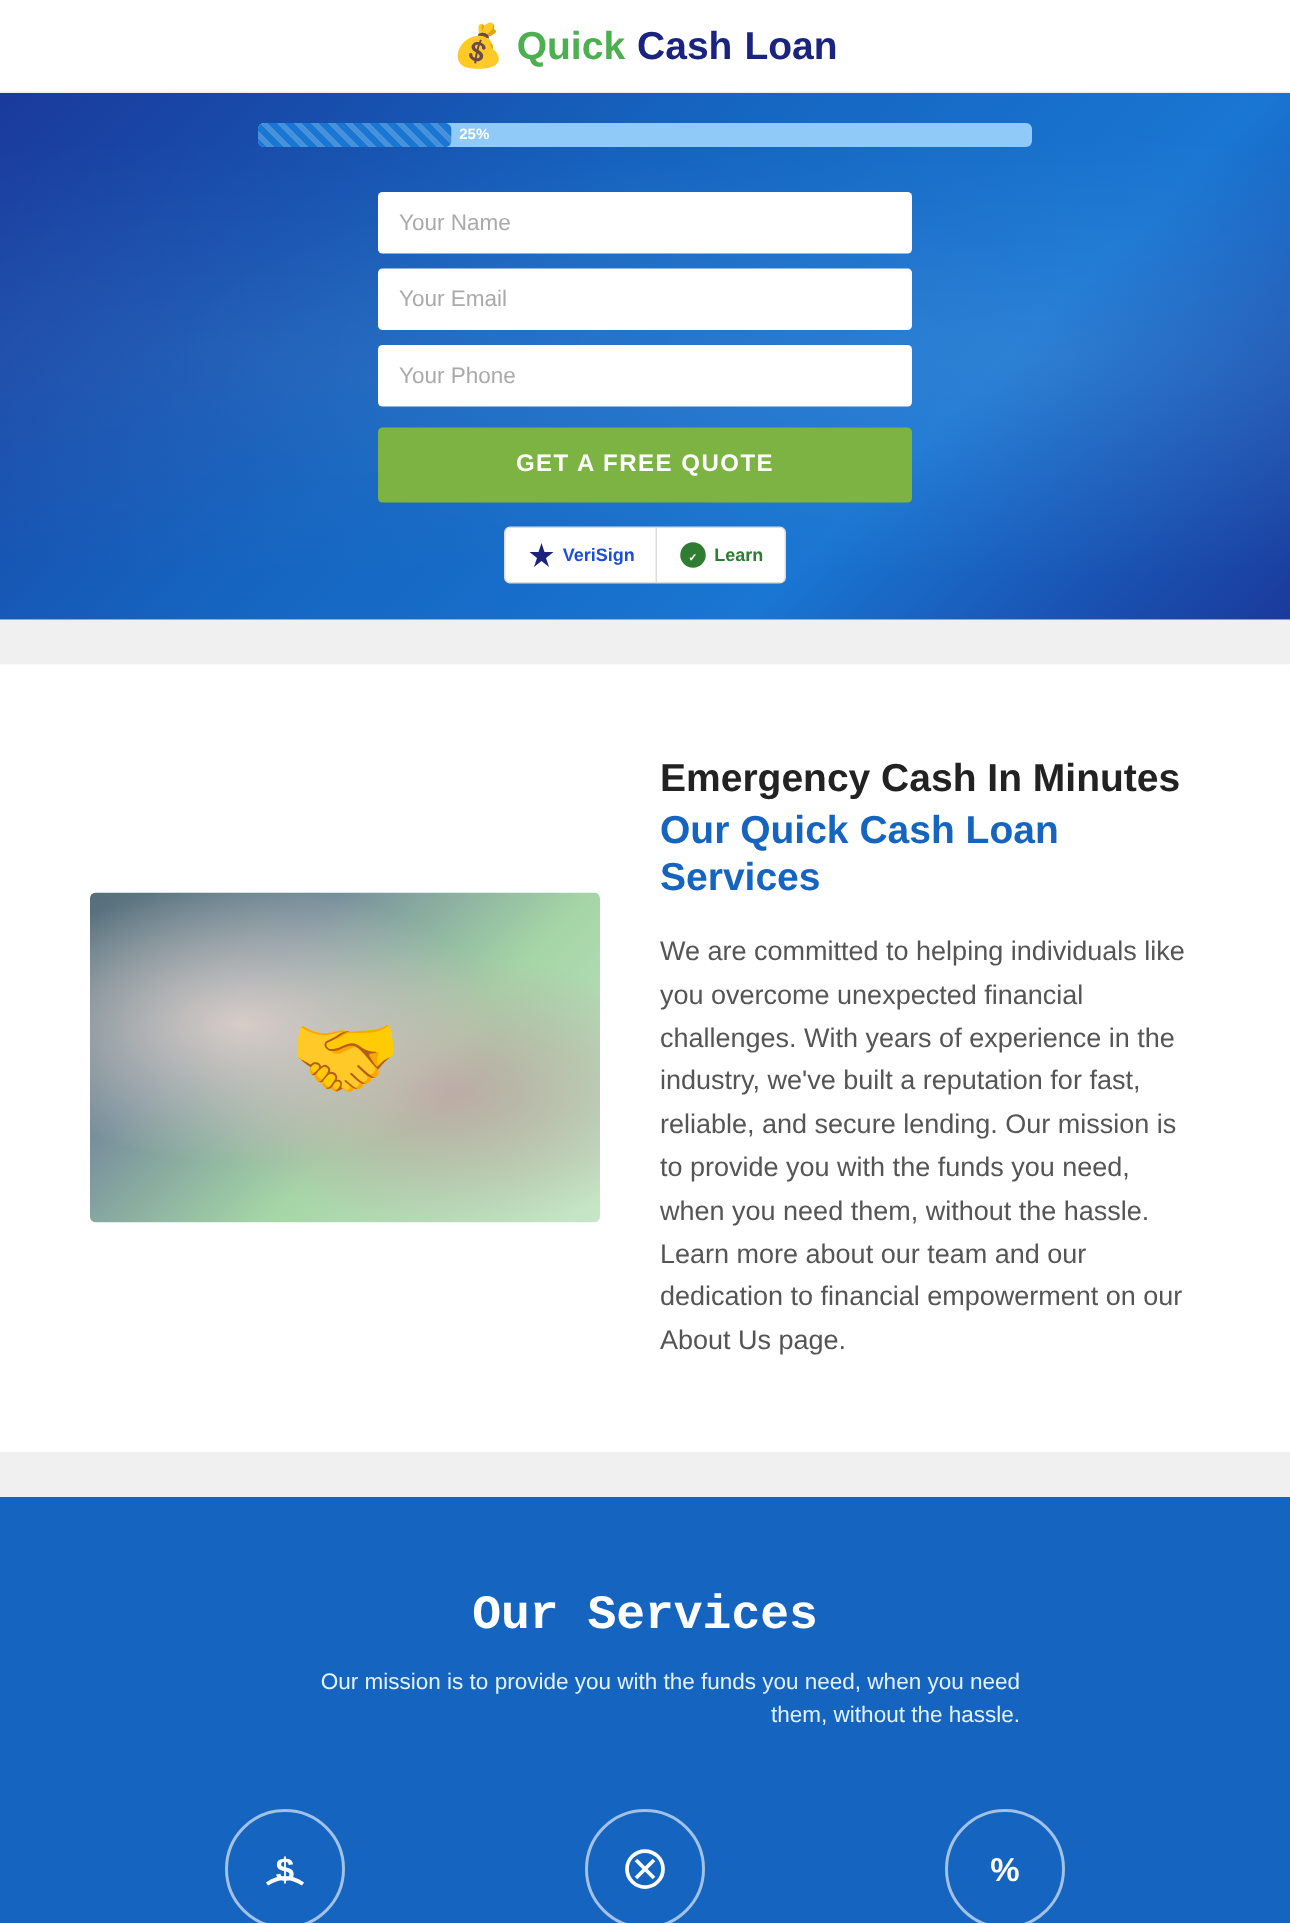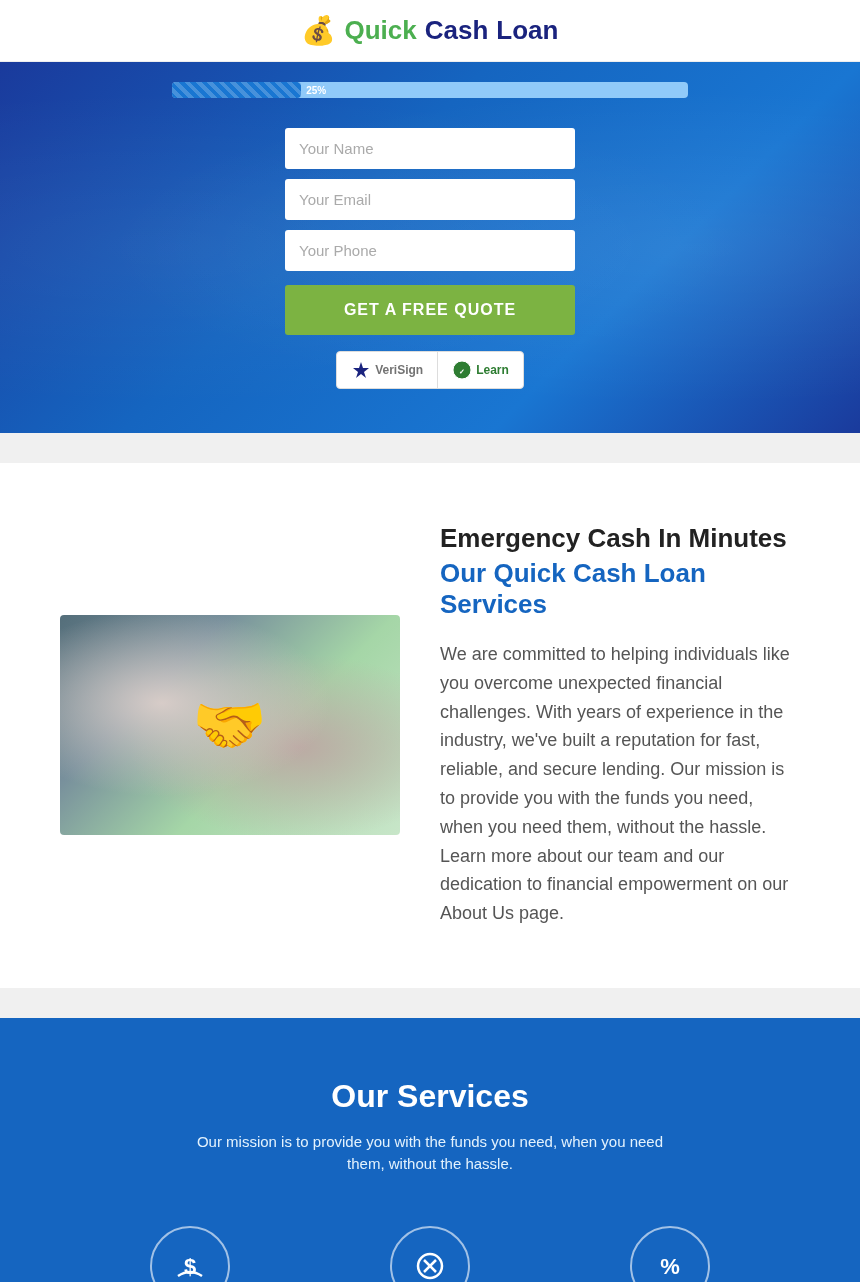--- a/index.html
+++ b/index.html
@@ -22,21 +22,21 @@
     .logo-icon {
       font-size: 28px;
     }
     .logo-quick { color: #4CAF50; }
     .logo-cash { color: #1a237e; }
     .logo-loan { color: #1a237e; }
 
     
     .hero {
       background: linear-gradient(135deg, #1a3a9c 0%, #1565c0 40%, #1976d2 70%, #1a3a9c 100%);
-      padding: 20px 0 44px;
+      padding: 20px 0 24px;
       text-align: center;
       position: relative;
       overflow: hidden;
     }
     .hero::before {
       content: '';
       position: absolute;
       top: 0; left: 0; right: 0; bottom: 0;
       background: 
         radial-gradient(ellipse at 80% 50%, rgba(255,255,255,0.08) 0%, transparent 60%),
@@ -80,21 +80,21 @@
       margin-bottom: 10px;
       position: relative;
     }
     .hero-subtitle {
       color: #fff;
       font-size: 16px;
       margin-bottom: 24px;
       position: relative;
     }
     .form-container {
-      width: 290px;
+      width: 356px;
       margin: 0 auto;
       position: relative;
     }
     .form-input {
       width: 100%;
       padding: 12px 14px;
       margin-bottom: 10px;
       border: none;
       border-radius: 3px;
       font-size: 15px;
@@ -129,21 +129,21 @@
     .badge {
       padding: 8px 14px;
       display: flex;
       align-items: center;
       gap: 4px;
       font-size: 12px;
       font-weight: bold;
       border-right: 1px solid #ddd;
     }
     .badge:last-child { border-right: none; }
-    .badge-verisign { color: #737373; }
+    .badge-verisign { color: #1d4ed8; }
     .badge-mcafee { color: #c62828; }
     .badge-truste { color: #2e7d32; }
 
     
     .middle-section {
       background: #fff;
       padding: 60px 60px;
       display: flex;
       gap: 40px;
       align-items: center;
@@ -195,27 +195,29 @@
     .services-section {
       background: #1565c0;
       padding: 60px 60px;
       text-align: center;
       color: #fff;
     }
     .services-title {
       font-size: 32px;
       font-weight: bold;
       margin-bottom: 16px;
+      font-family: Liberation Mono, monospace;
     }
     .services-subtitle {
       font-size: 15px;
       color: #e3f2fd;
       max-width: 500px;
       margin: 0 auto 50px;
       line-height: 1.5;
+      text-align: right;
     }
     .services-grid {
       display: flex;
       justify-content: center;
       gap: 40px;
     }
     .service-item {
       width: 200px;
       text-align: center;
     }

